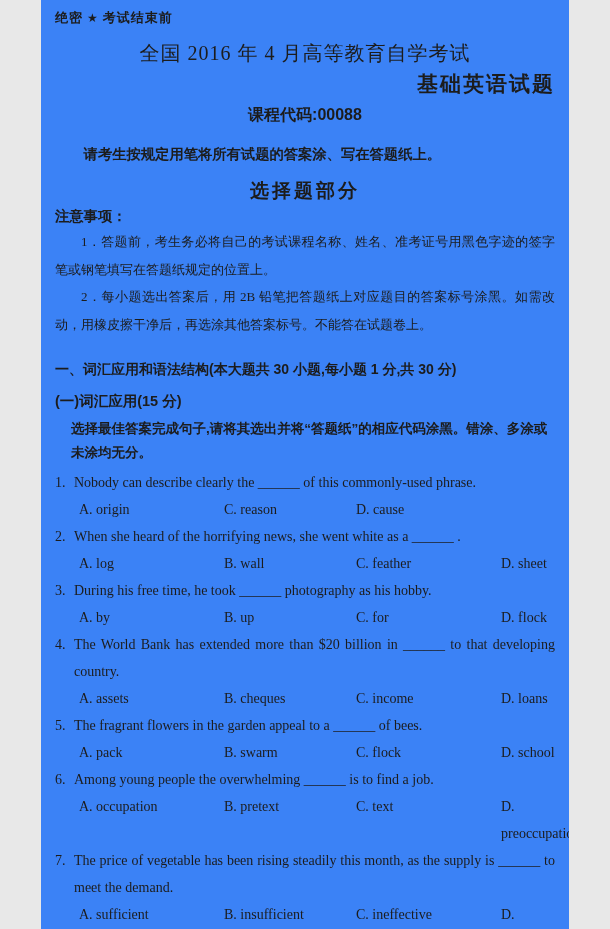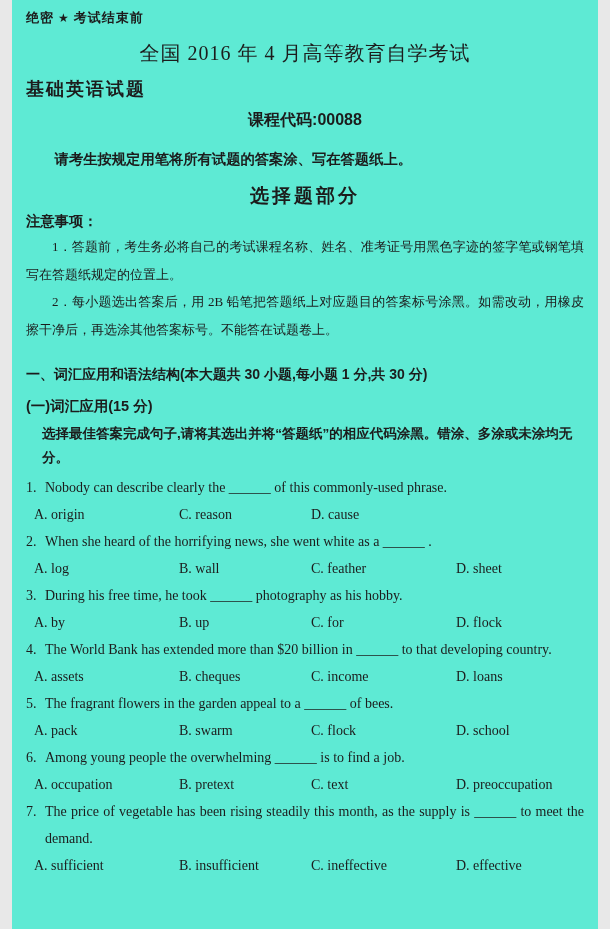--- a/index.html
+++ b/index.html
@@ -1,22 +1,22 @@
 <!DOCTYPE html>
 <html><head>
 <meta charset="utf-8">
 <style>
   * { margin: 0; padding: 0; box-sizing: border-box; }
   html, body { background: #e8e8e8; }
   .sheet {
     position: relative;
-    width: 586px;
+    width: 528px;
     height: 929px;
     margin: 0 auto;
-    background: #5eead4;
+    background: #3b82f6;
     color: #1c1c1c;
     padding: 0 14px;
     overflow: hidden;
     font-family: "Liberation Serif", "DejaVu Serif", serif;
     font-size: 14px;
   }
   .classification {
     padding-top: 9px;
     font-size: 13px;
     line-height: 18px;
@@ -26,23 +26,22 @@
   }
   .classification .star { font-size: 12px; padding: 0 4px; }
   .exam-title {
     margin-top: 13px;
     text-align: center;
     font-size: 20px;
     line-height: 26px;
     letter-spacing: 1px;
   }
   .paper-title {
-    margin-top: 5px;
-    text-align: left;
-    font-size: 18px;
+    text-align: right;
+    font-size: 21px;
     line-height: 36px;
     font-weight: bold;
     font-family: "Liberation Sans", "DejaVu Sans", sans-serif;
     letter-spacing: 2px;
   }
   .course-code {
     margin-top: 2px;
     text-align: center;
     font-size: 16px;
     line-height: 22px;
@@ -100,21 +99,21 @@
     font-weight: bold;
     font-family: "Liberation Sans", "DejaVu Sans", sans-serif;
     margin-left: 16px;
   }
   .questions { margin-top: 4px; }
   .question { font-size: 14px; line-height: 27px; }
   .qline { display: flex; }
   .qnum { flex: 0 0 19px; }
   .qtext { flex: 1 1 auto; text-align: justify; }
   .opts {
-    margin-left: 8px;
+    margin-left: 24px;
     display: grid;
     grid-template-columns: 145px 132px 145px 1fr;
   }
   .footer {
     position: absolute;
     left: 0;
     bottom: 8px;
     width: 100%;
     text-align: center;
     font-size: 13px;

